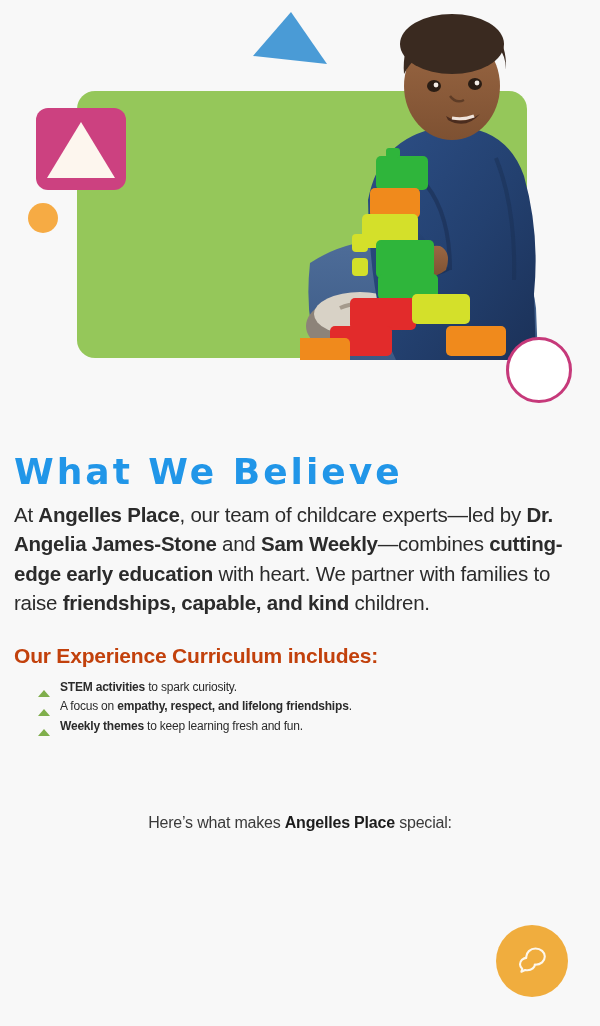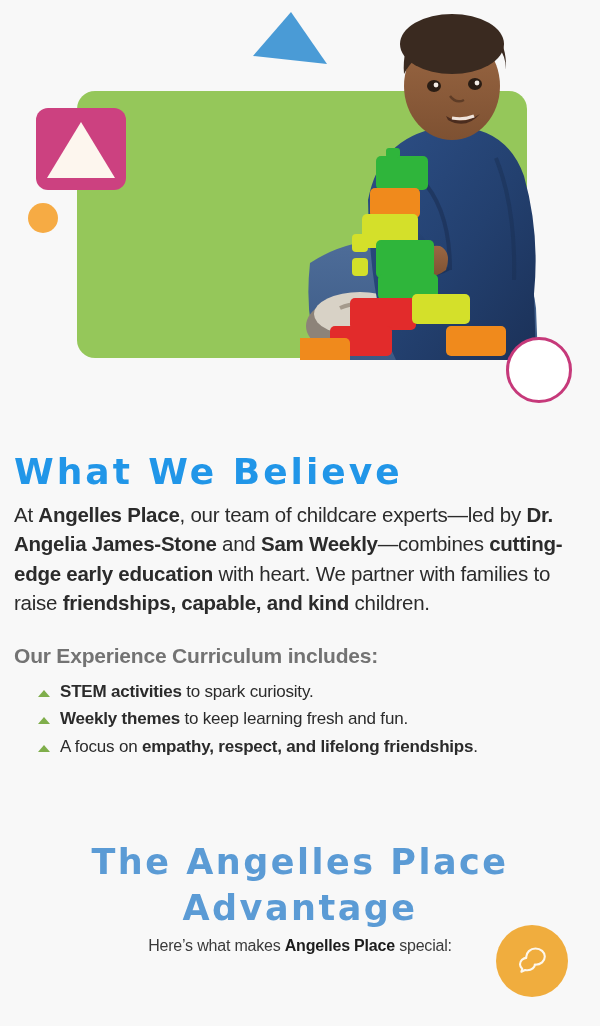--- a/index.html
+++ b/index.html
@@ -125,34 +125,34 @@
     color: #2b2b2b;
     margin: 0;
     letter-spacing: -0.25px;
   }
   .body-copy b { font-weight: bold; }
 
   .subhead {
     font-family: "Liberation Sans", sans-serif;
     font-size: 21px;
     font-weight: bold;
-    color: #737373;
+    color: #c2410c;
     margin: 27px 0 10px 0;
     letter-spacing: -0.2px;
   }
 
   .bullet-list {
     list-style: none;
     margin: 0;
     padding: 0 0 0 46px;
   }
   .bullet-list li {
     position: relative;
     font-family: "Liberation Sans", sans-serif;
-    font-size: 17px;
+    font-size: 12px;
     line-height: 1.63;
     color: #2b2b2b;
     letter-spacing: -0.2px;
   }
   .bullet-list li b { font-weight: bold; }
   .bullet-marker {
     position: absolute;
     left: -22px;
     top: 12px;
     width: 0;
@@ -289,26 +289,25 @@
 <div class="content">
 
   <h1 class="display-heading" id="what-we-believe-heading">What We Believe</h1>
 
   <p class="body-copy" id="believe-paragraph">At <b>Angelles Place</b>, our team of childcare experts—led by <b>Dr. Angelia James-Stone</b> and <b>Sam Weekly</b>—combines <b>cutting-edge early education</b> with heart. We partner with families to raise <b>friendships, capable, and kind</b> children.</p>
 
   <h2 class="subhead" id="curriculum-subhead">Our Experience Curriculum includes:</h2>
 
   <ul class="bullet-list" id="curriculum-list">
       <li><span class="bullet-marker"></span><span><b>STEM activities</b> to spark curiosity.</span></li>
+      <li><span class="bullet-marker"></span><span>A focus on <b>empathy, respect, and lifelong friendships</b>.</span></li>
       <li><span class="bullet-marker"></span><span><b>Weekly themes</b> to keep learning fresh and fun.</span></li>
-      <li><span class="bullet-marker"></span><span>A focus on <b>empathy, respect, and lifelong friendships</b>.</span></li>
     </ul>
 
   <div class="advantage-block">
-    <h2 class="display-heading" id="advantage-heading">The Angelles Place Advantage</h2>
     <p id="advantage-subtitle">Here’s what makes <b>Angelles Place</b> special:</p>
   </div>
 </div>
 
 <div class="chat-widget">
   <svg width="38" height="38" viewBox="0 0 38 38">
     <path d="M22.5 6.5c5.2 0 9.3 3.6 9.3 8.1 0 4.5-4.1 8.1-9.3 8.1-1 0-2-0.13-2.9-0.38l-4.6 2.3 1.1-3.6c-1.8-1.5-2.9-3.6-2.9-5.9 0-4.5 4.1-8.6 9.3-8.6z" fill="none" stroke="#fdf7ec" stroke-width="2.1" stroke-linejoin="round"></path>
     <path d="M14.0 15.6c-4.0 0.45-7.0 3.3-7.0 6.7 0 1.8 0.85 3.45 2.25 4.6l-0.85 2.9 3.7-1.85c0.72 0.2 1.5 0.3 2.3 0.3 4.2 0 7.6-2.9 7.6-6.5" fill="#f0ad3e" stroke="#fdf7ec" stroke-width="2.1" stroke-linejoin="round"></path>
   </svg>
 </div>

